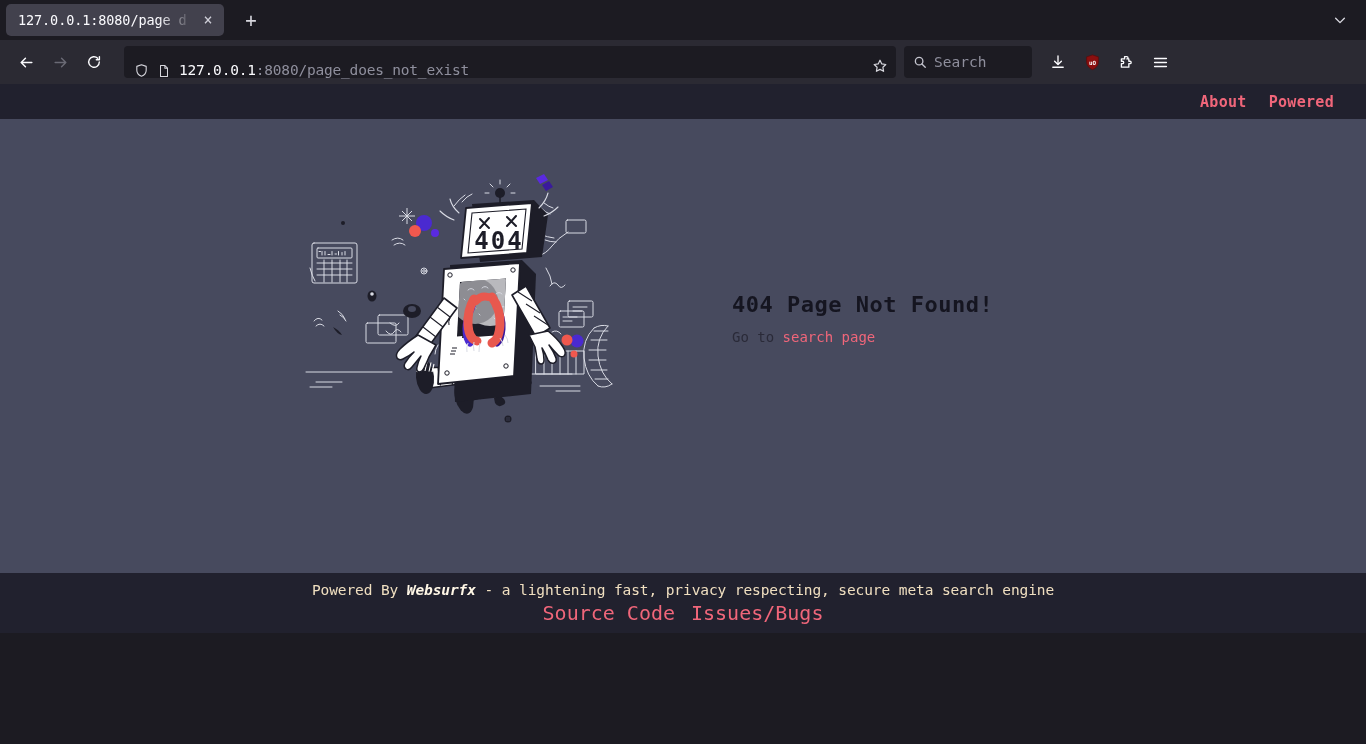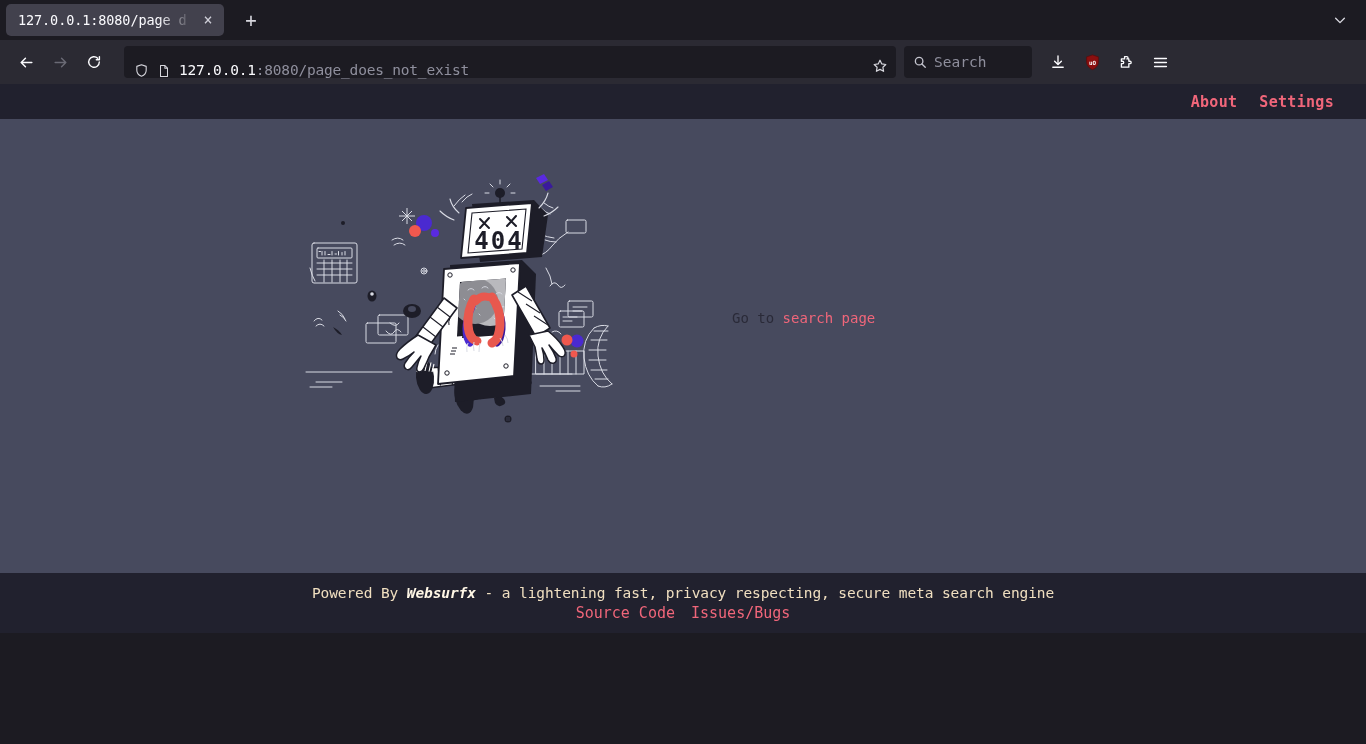--- a/index.html
+++ b/index.html
@@ -108,21 +108,21 @@
   .copy p a { color: #f0667a; text-decoration: none; }
 
   .footer {
     height: 60px; background: #21212e; flex-shrink: 0;
     display: flex; flex-direction: column; align-items: center;
     justify-content: center; gap: 3px;
   }
   .footer-line { font-size: 14.5px; color: #f0dfc0; letter-spacing: -0.1px; }
   .footer-line b { color: #fff7e6; font-weight: 700; font-style: italic; }
   .footer-links { display: flex; gap: 16px; }
-  .footer-links a { font-size: 15px; color: #f0667a; text-decoration: none; }
+  .footer-links a { font-size: 20px; color: #f0667a; text-decoration: none; }
 </style>
 </head>
 <body>
 
 <div class="browser">
 
   <div class="tabstrip">
     <div class="tab">
       <span class="tab-title">127.0.0.1:8080/page_d</span>
       <span class="tab-close">×</span>
@@ -207,21 +207,21 @@
             <path d="M2.5 4.2h11M2.5 8h11M2.5 11.8h11"></path>
           </svg>
       </div>
     </div>
   </div>
 
   <div class="viewport">
 
     <div class="site-nav">
       <a href="#">About</a>
-      <a href="#">Settings</a>
+      <a href="#">Powered</a>
     </div>
 
     <div class="page-body">
 
       <svg class="illus" viewBox="0 0 370 300">
         <g stroke="#d9dbe4" fill="none" stroke-width="1" stroke-linecap="round" stroke-linejoin="round">
 
           <rect x="8" y="75" width="45" height="40" rx="2"></rect>
           <rect x="13" y="80" width="35" height="10" rx="1"></rect>
           <path d="M15 83.5h1.5M18 83.5v3.5M21 83.5v3.5M24 86.5h2M28 83.5v3.5M31 86h1.5M34.5 83.5v3.5M38 84.5v2.5M41 83.5v3.5"></path>
@@ -396,20 +396,21 @@
         <g>
           <path d="M222 118l24 42-14 9-24-42z" fill="#ffffff" stroke="#1d1d28" stroke-width="1.6" stroke-linejoin="round"></path>
           <g stroke="#1d1d28" stroke-width="1.1">
             <path d="M214 124l14 9M222 136l14 9M230 148l14 9"></path>
           </g>
           <path d="M244 163q10 8 15 16 4 6 1 9-3 2-6-1-5-5-9-10 5 7 7 13 1 4-2 5-4 1-6-3-3-7-6-12 2 6 2 12 0 4-3 4-3 0-4-5-1-7-2-12l-6-12z" fill="#ffffff" stroke="#1d1d28" stroke-width="1.5" stroke-linejoin="round"></path>
         </g>
       </svg>
 
       <div class="copy">
+        <h2>404 Page Not Found!</h2>
         <p><span>Go to </span><a href="#">search page</a></p>
       </div>
     </div>
 
     <div class="footer">
       <div class="footer-line"><span>Powered By </span><b>Websurfx</b><span> - a lightening fast, privacy respecting, secure meta search engine</span></div>
       <div class="footer-links">
         <a href="#">Source Code</a>
         <a href="#">Issues/Bugs</a>
       </div>

